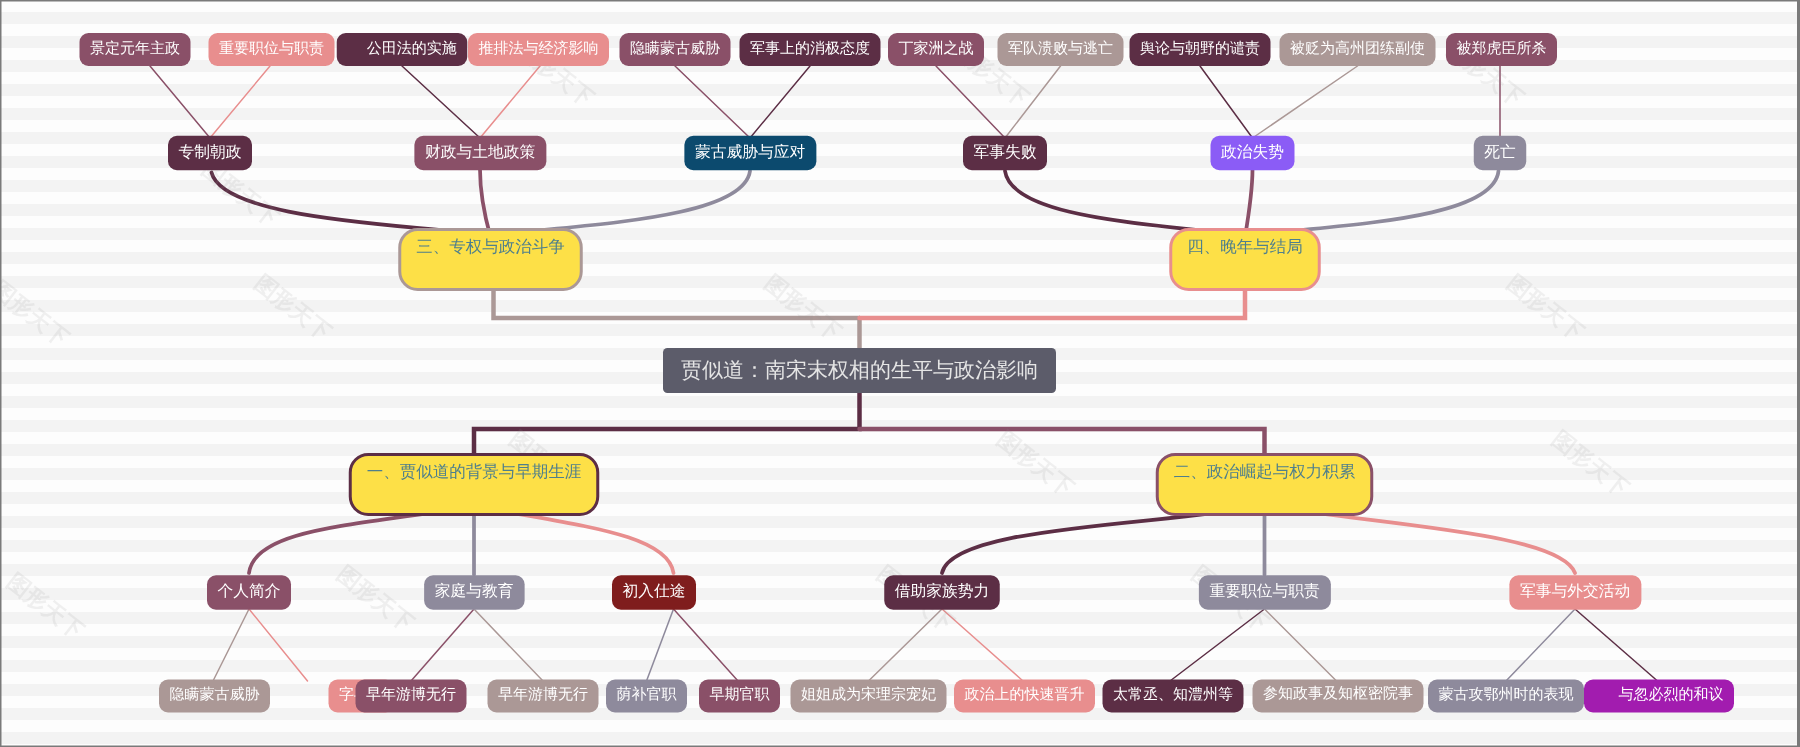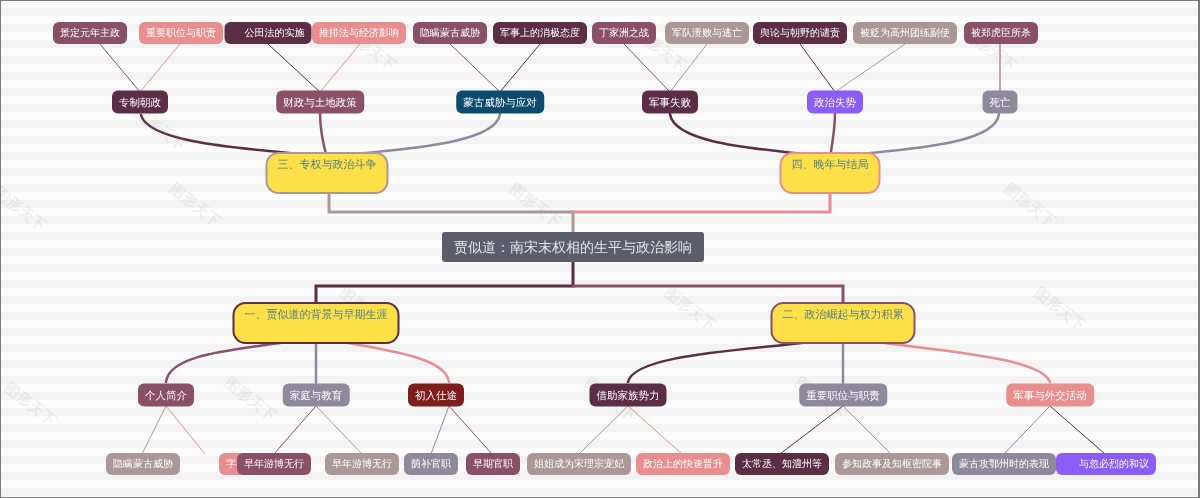--- a/index.html
+++ b/index.html
@@ -136,17 +136,17 @@
 
 <div class="node" style="left:143px;top:464px;background:#ab9896;">隐瞒蒙古威胁</div>
 <div class="node" style="left:205px;top:464px;background:#e88e8e;margin-left:36px;">字与号</div>
 <div class="node" style="left:274px;top:464px;background:#8a5068;">早年游博无行</div>
 <div class="node" style="left:362px;top:464px;background:#ab9896;">早年游博无行</div>
 <div class="node" style="left:431px;top:464px;background:#8e8a9c;">荫补官职</div>
 <div class="node" style="left:493px;top:464px;background:#8a5068;">早期官职</div>
 <div class="node" style="left:579px;top:464px;background:#ab9896;">姐姐成为宋理宗宠妃</div>
 <div class="node" style="left:683px;top:464px;background:#e88e8e;">政治上的快速晋升</div>
 <div class="node" style="left:782px;top:464px;background:#5c2e45;">太常丞、知澧州等</div>
-<div class="node" style="left:892px;top:464px;background:#ab9896;">参知政事及知枢密院事</div>
+<div class="node" style="left:892px;top:464px;background:#ab9896;font-family:Liberation Mono, monospace;">参知政事及知枢密院事</div>
 <div class="node" style="left:1004px;top:464px;background:#8e8a9c;">蒙古攻鄂州时的表现</div>
-<div class="node" style="left:1106px;top:464px;background:#8b5cf6;padding-left:23px;">与忽必烈的和议</div>
+<div class="node" style="left:1106px;top:464px;background:#a21caf;padding-left:23px;">与忽必烈的和议</div>
 
 <div class="frame"></div>
 
 </body></html>

